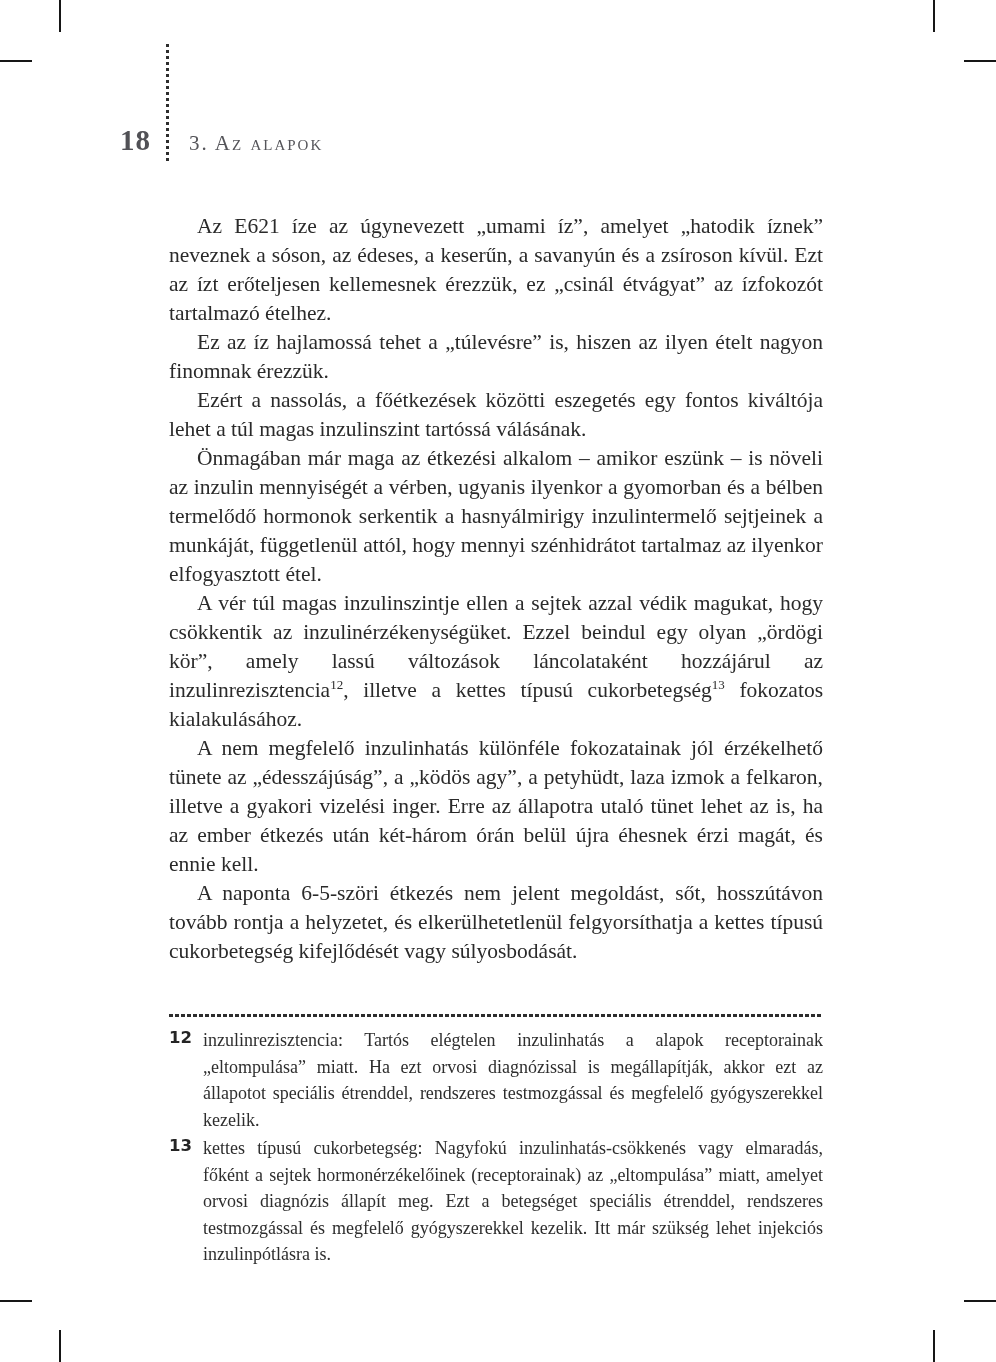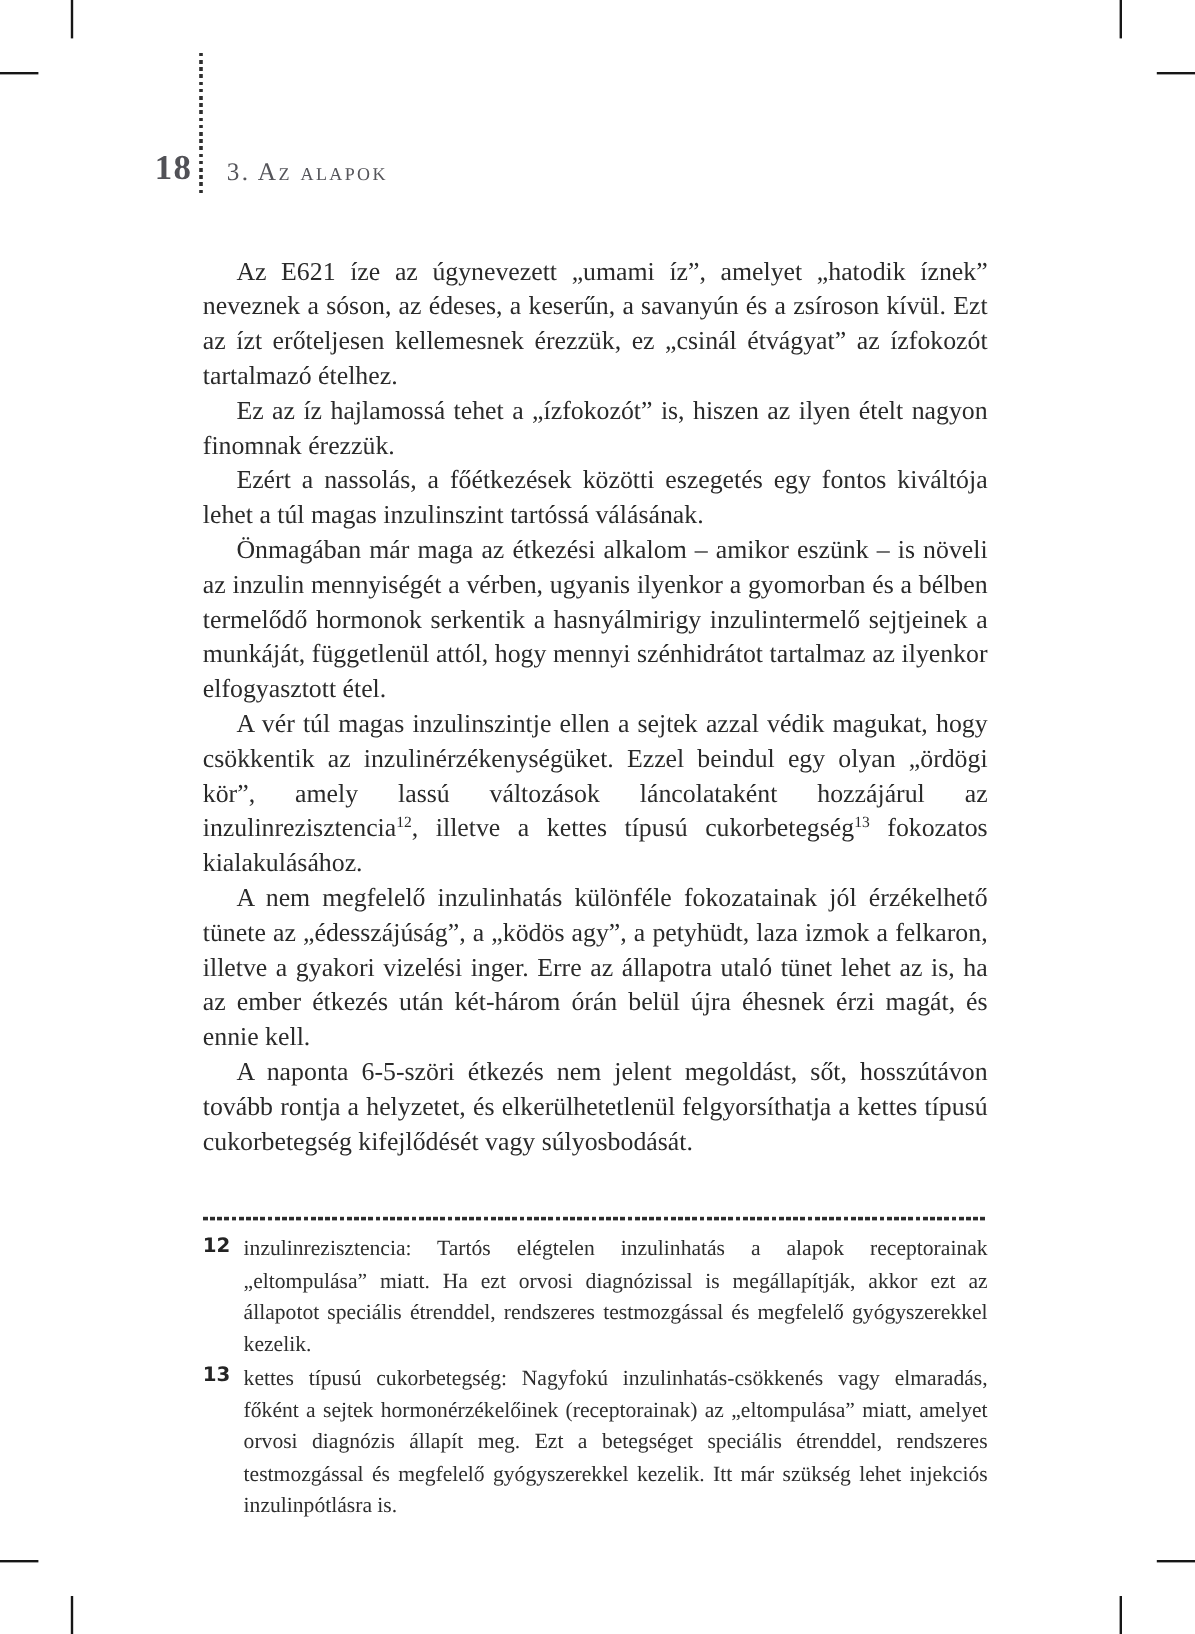--- a/index.html
+++ b/index.html
@@ -24,21 +24,21 @@
   .crop-bl-h { left: 0; top: 1300px; }
   .crop-bl-v { left: 59px; top: 1330px; }
   .crop-br-h { left: 964px; top: 1300px; }
   .crop-br-v { left: 933px; top: 1330px; }
 
   
   .pagenum {
     position: absolute;
     left: 120px; top: 124px;
     width: 40px;
-    text-align: right;
+    text-align: left;
     font-size: 29px;
     font-weight: 700;
     color: #515156;
     letter-spacing: 1px;
   }
   .head-rule {
     position: absolute;
     left: 166px; top: 44px;
     width: 3px; height: 118px;
     background: repeating-linear-gradient(to bottom, #2d2d2d 0 3px, transparent 3px 6px);
@@ -110,21 +110,21 @@
   <div class="crop v crop-bl-v"></div>
   <div class="crop h crop-br-h"></div>
   <div class="crop v crop-br-v"></div>
 
   <div class="pagenum">18</div>
   <div class="head-rule"></div>
   <div class="head-title">3. Az alapok</div>
 
   <main class="body-text">
     <p>Az E621 íze az úgynevezett „umami íz”, amelyet „hatodik íznek” neveznek a sóson, az édeses, a keserűn, a savanyún és a zsíroson kívül. Ezt az ízt erőteljesen kellemesnek érezzük, ez „csinál étvágyat” az ízfokozót tartalmazó ételhez.</p>
-    <p>Ez az íz hajlamossá tehet a „ízfokozót” is, hiszen az ilyen ételt nagyon finomnak érezzük.</p>
+    <p>Ez az íz hajlamossá tehet a „túlevésre” is, hiszen az ilyen ételt nagyon finomnak érezzük.</p>
     <p>Ezért a nassolás, a főétkezések közötti eszegetés egy fontos kiváltója lehet a túl magas inzulinszint tartóssá válásának.</p>
     <p>Önmagában már maga az étkezési alkalom – amikor eszünk – is növeli az inzulin mennyiségét a vérben, ugyanis ilyenkor a gyomorban és a bélben termelődő hormonok serkentik a hasnyálmirigy inzulintermelő sejtjeinek a munkáját, függetlenül attól, hogy mennyi szénhidrátot tartalmaz az ilyenkor elfogyasztott étel.</p>
     <p><span>A vér túl magas inzulinszintje ellen a sejtek azzal védik magukat, hogy csökkentik az inzulinérzékenységüket. Ezzel beindul egy olyan „ördögi kör”, amely lassú változások láncolataként hozzájárul az inzulinrezisztencia</span><sup>12</sup><span>, illetve a kettes típusú cukorbetegség</span><sup>13</sup><span> fokozatos kialakulásához.</span></p>
     <p>A nem megfelelő inzulinhatás különféle fokozatainak jól érzékelhető tünete az „édesszájúság”, a „ködös agy”, a petyhüdt, laza izmok a felkaron, illetve a gyakori vizelési inger. Erre az állapotra utaló tünet lehet az is, ha az ember étkezés után két-három órán belül újra éhesnek érzi magát, és ennie kell.</p>
     <p>A naponta 6-5-szöri étkezés nem jelent megoldást, sőt, hosszútávon tovább rontja a helyzetet, és elkerülhetetlenül felgyorsíthatja a kettes típusú cukorbetegség kifejlődését vagy súlyosbodását.</p>
   </main>
 
   <section class="footnotes">
     <div class="fn-rule"></div>
     <div class="footnote">

